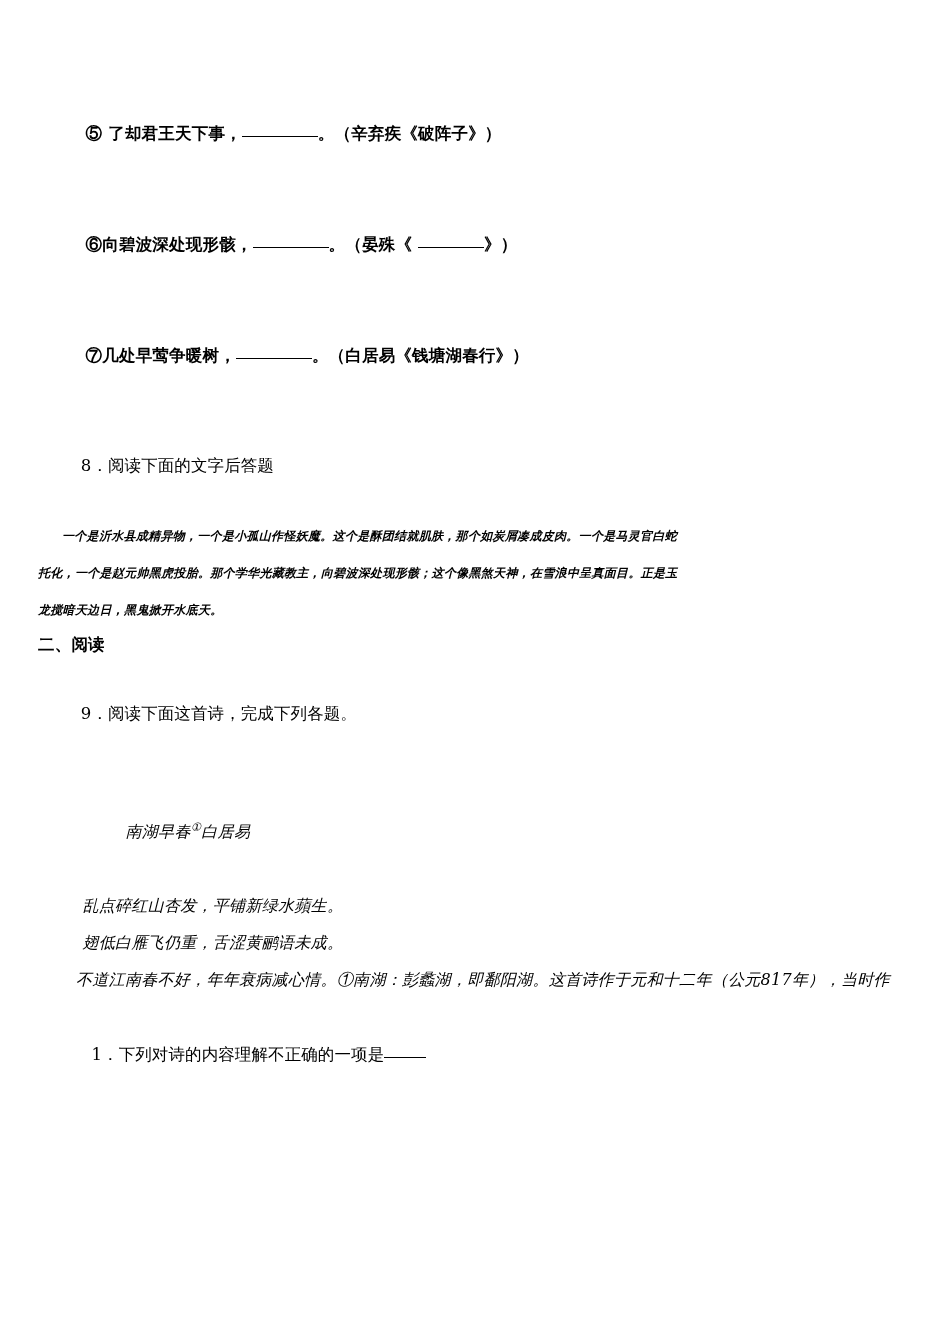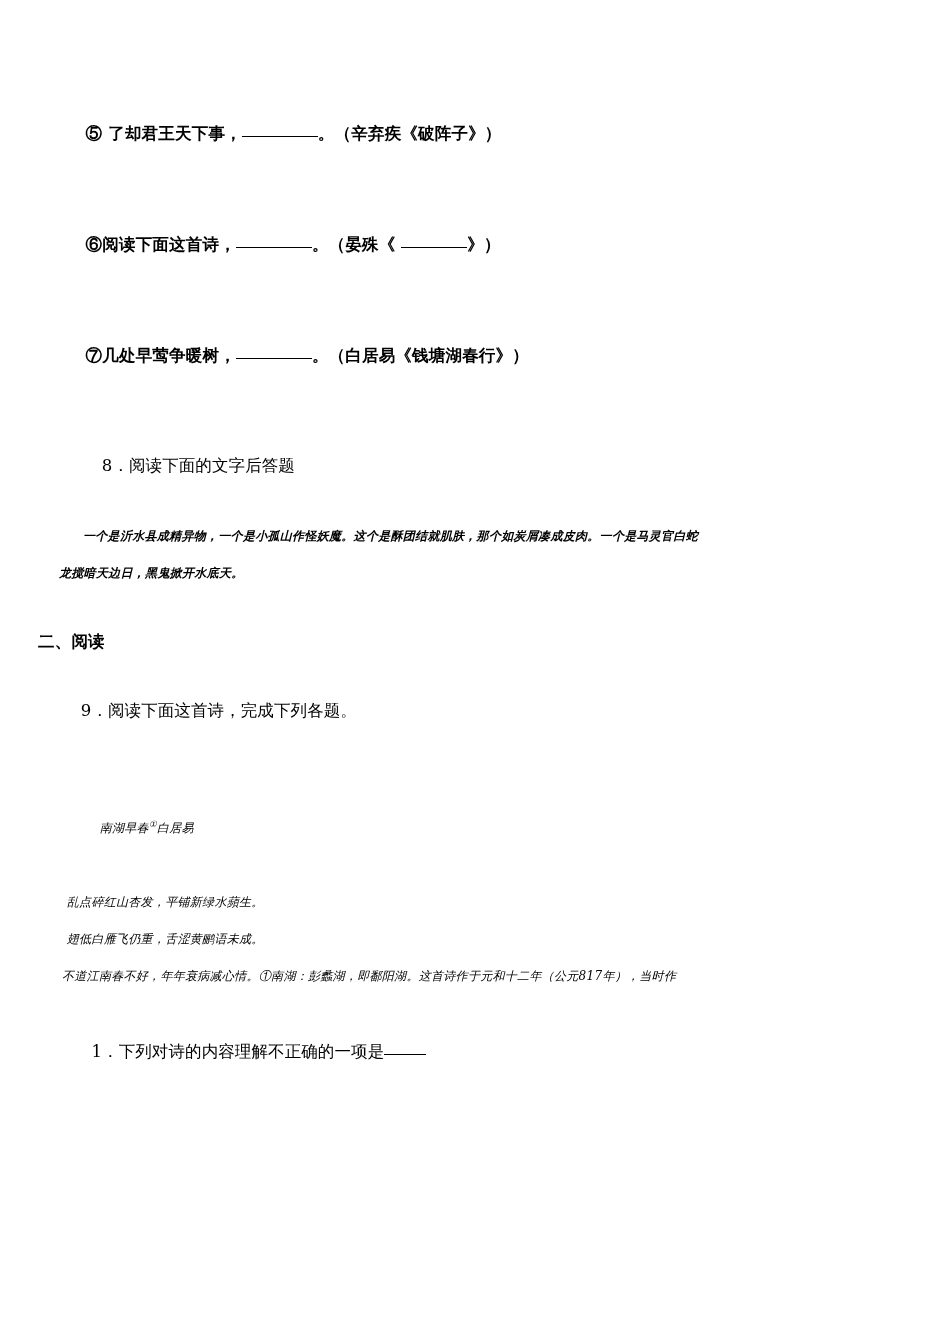--- a/index.html
+++ b/index.html
@@ -48,23 +48,24 @@
     font-weight: 400;
     font-size: 16.5px;
     line-height: 35px;
     letter-spacing: 0.1px;
   }
   
   .kai {
     font-family: "DejaVu Serif", "Liberation Serif", serif;
     font-weight: 400;
     font-style: italic;
-    font-size: 12px;
+    font-size: 16px;
     line-height: 37px;
     letter-spacing: 0.3px;
+    margin-left: 6px;
   }
   .kai-bold {
     font-family: "DejaVu Serif", "Liberation Serif", serif;
     font-weight: 700;
     font-style: italic;
     font-size: 12px;
     line-height: 37px;
     letter-spacing: 0.3px;
   }
 
@@ -97,39 +98,40 @@
 <div class="page">
   <div class="content">
 
     <div>
 
       <div class="line bold-serif">
         <span>⑤</span><span>&nbsp;</span><span>了却君王天下事，</span><span class="blank blank-w1"></span><span>。（辛弃疾《破阵子》）</span>
       </div>
 
       <div class="line bold-serif">
-        <span>⑥</span><span>阅读下面这首诗，</span><span class="blank blank-w1"></span><span>。（晏殊《</span><span>&nbsp;</span><span class="blank blank-w2"></span><span>》）</span>
+        <span>⑥</span><span>向碧波深处现形骸，</span><span class="blank blank-w1"></span><span>。（晏殊《</span><span>&nbsp;</span><span class="blank blank-w2"></span><span>》）</span>
       </div>
 
       <div class="line bold-serif">
         <span>⑦</span><span>几处早莺争暖树，</span><span class="blank blank-w1"></span><span>。（白居易《钱塘湖春行》）</span>
       </div>
 
 
     </div>
 
-    <div style="margin-top:2px;margin-left:21px;">
+    <div style="margin-top:2px;">
       <div class="line reg-serif">
         <span class="qnum">8</span><span>．阅读下面的文字后答题</span>
       </div>
       <div class="line kai-bold indent2">一个是沂水县成精异物，一个是小孤山作怪妖魔。这个是酥团结就肌肤，那个如炭屑凑成皮肉。一个是马灵官白蛇</div>
+      <div class="line kai-bold">托化，一个是赵元帅黑虎投胎。那个学华光藏教主，向碧波深处现形骸；这个像黑煞天神，在雪浪中呈真面目。正是玉</div>
       <div class="line kai-bold">龙搅暗天边日，黑鬼掀开水底天。</div>
     </div>
 
-    <div class="line bold-serif" style="line-height:32px;margin-top:34px;">二、阅读</div>
+    <div class="line bold-serif" style="line-height:32px;">二、阅读</div>
 
     <div>
       <div class="line reg-serif">
         <span class="qnum">9</span><span>．阅读下面这首诗，完成下列各题。</span>
       </div>
 
       <div class="line kai pad-left-2" style="margin-top:6px;">
         <span>南湖早春</span><span class="sup-note">①</span><span>白居易</span>
       </div>
 

